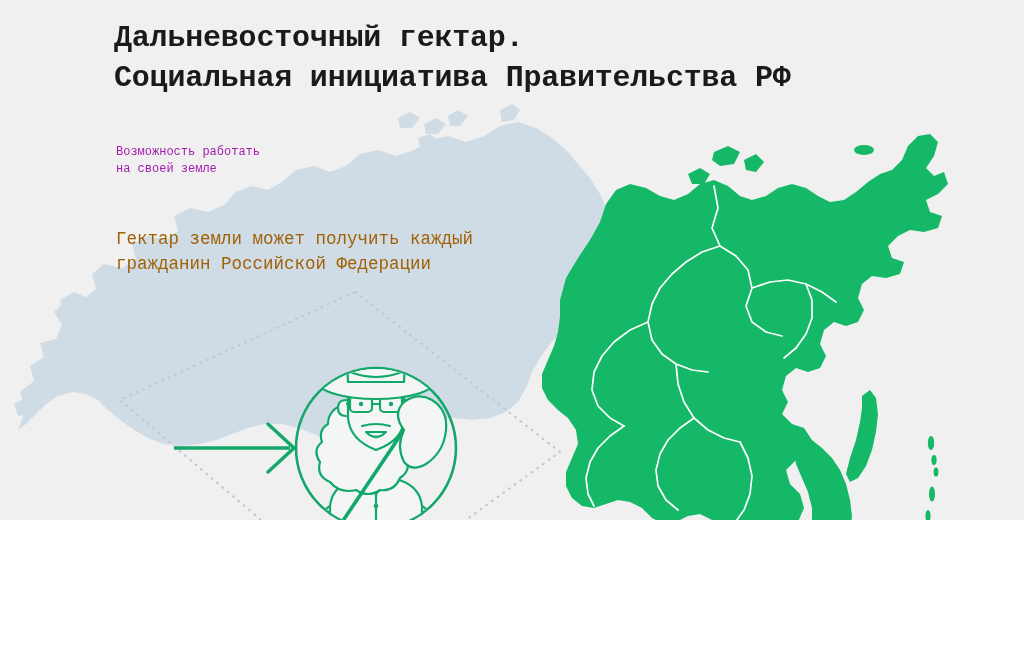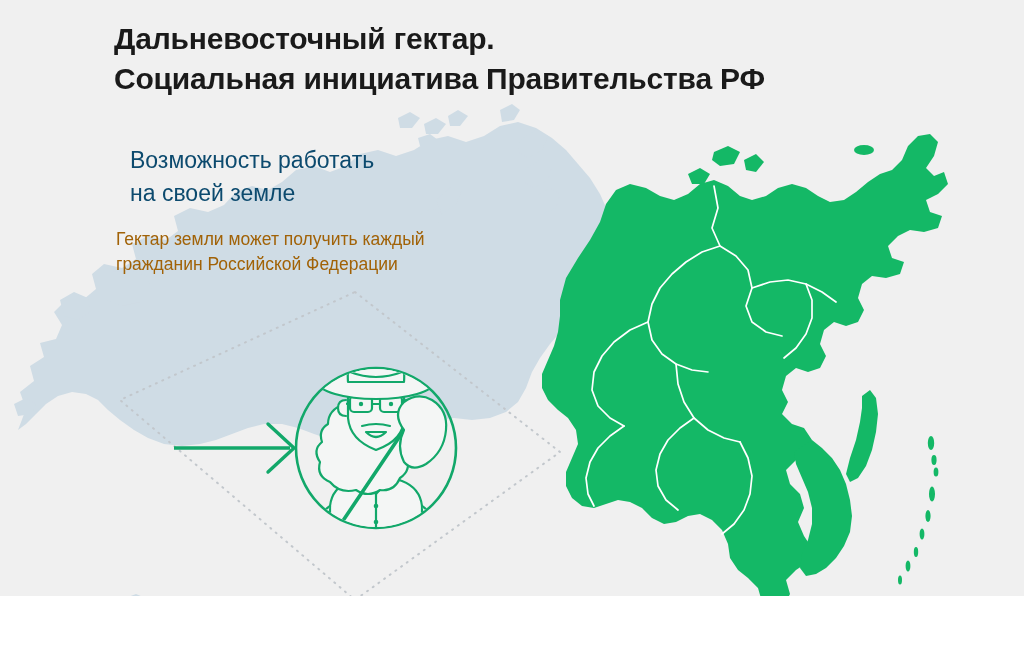--- a/index.html
+++ b/index.html
@@ -4,24 +4,24 @@
 <title>Дальневосточный гектар</title>
 <style>
   html, body {
     margin: 0;
     padding: 0;
     background: #ffffff;
   }
   #stage {
     position: relative;
     width: 1024px;
-    height: 596px;
+    height: 520px;
     background: #f0f0f0;
     overflow: hidden;
-    font-family: Liberation Sans, sans-serif;
+    font-family: Liberation Mono, monospace;
   }
 
   
   #map-layer {
     position: absolute;
     inset: 0;
     width: 1024px;
     height: 653px;
   }
 
@@ -33,24 +33,24 @@
     width: 830px;
     color: #1a1a1a;
     font-size: 30px;
     font-weight: bold;
     line-height: 1.33;
     letter-spacing: -0.2px;
     white-space: pre-line;
   }
   #lede {
     position: absolute;
-    left: 130px;
+    left: 116px;
     top: 144px;
-    color: #0c4a6e;
-    font-size: 23px;
+    color: #a21caf;
+    font-size: 12px;
     line-height: 1.45;
     white-space: pre-line;
   }
   #detail {
     position: absolute;
     left: 116px;
     top: 227px;
     color: #a16207;
     font-size: 17.5px;
     line-height: 1.45;

